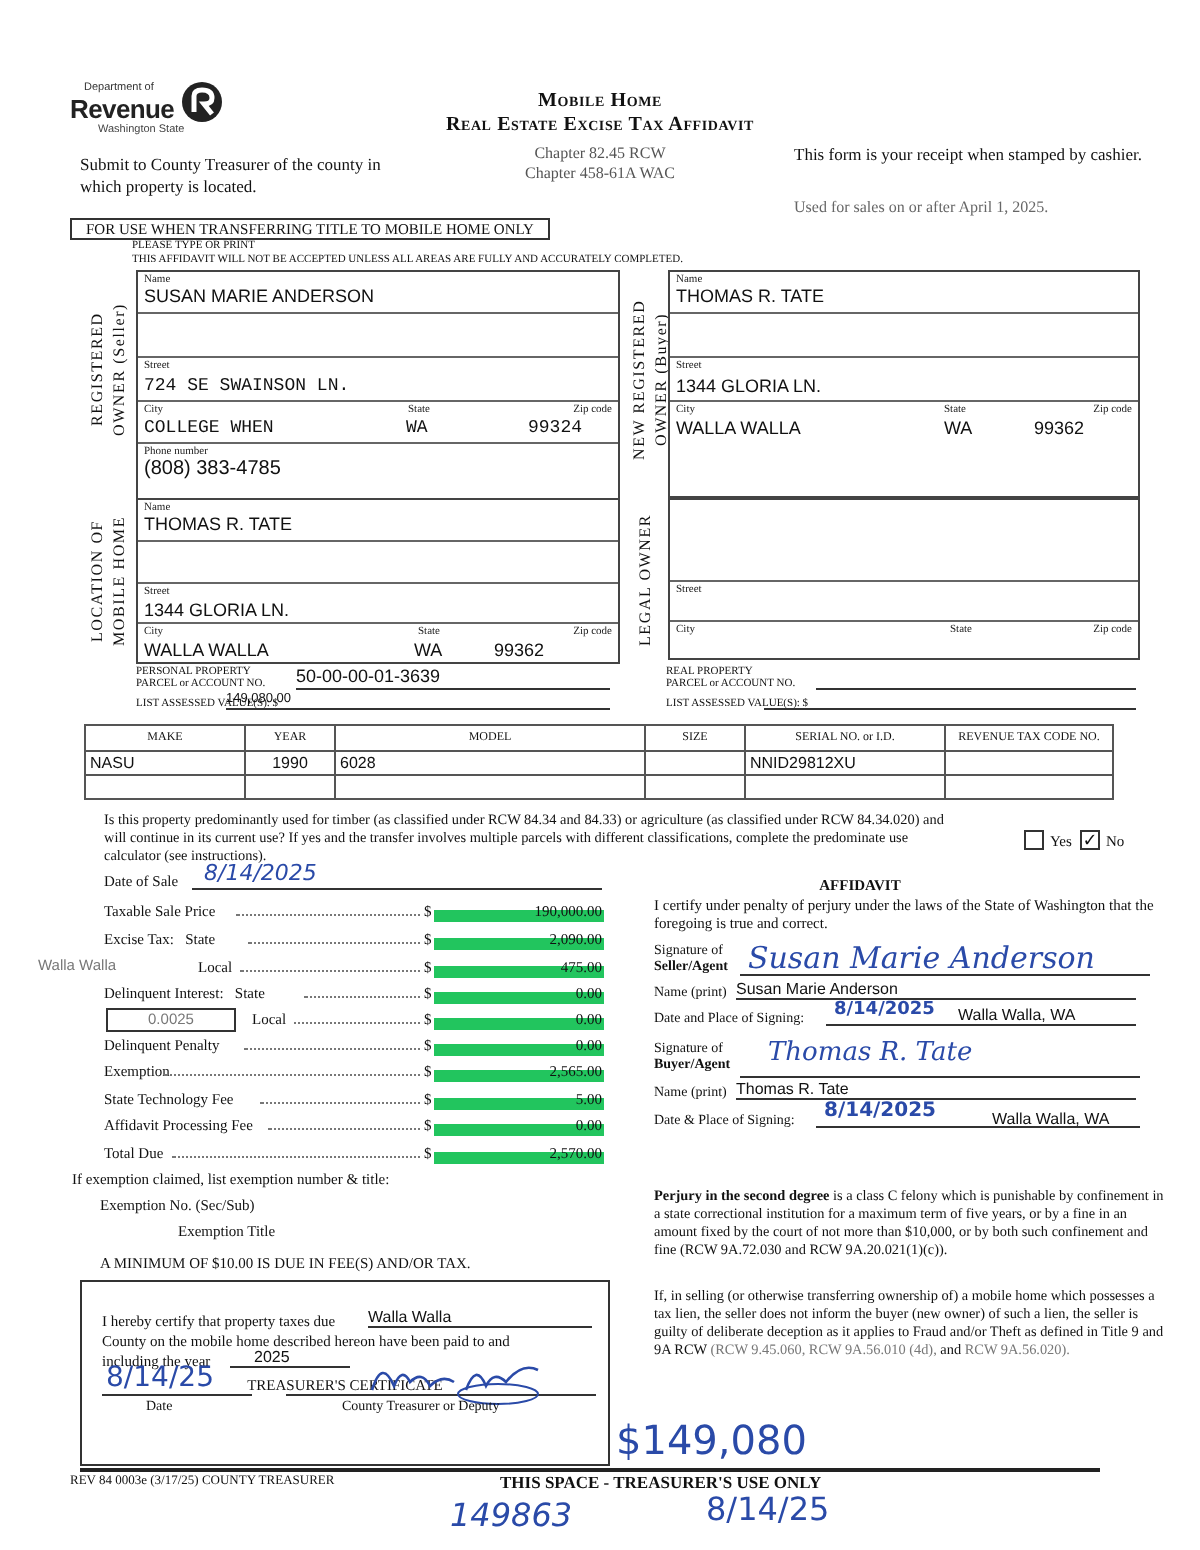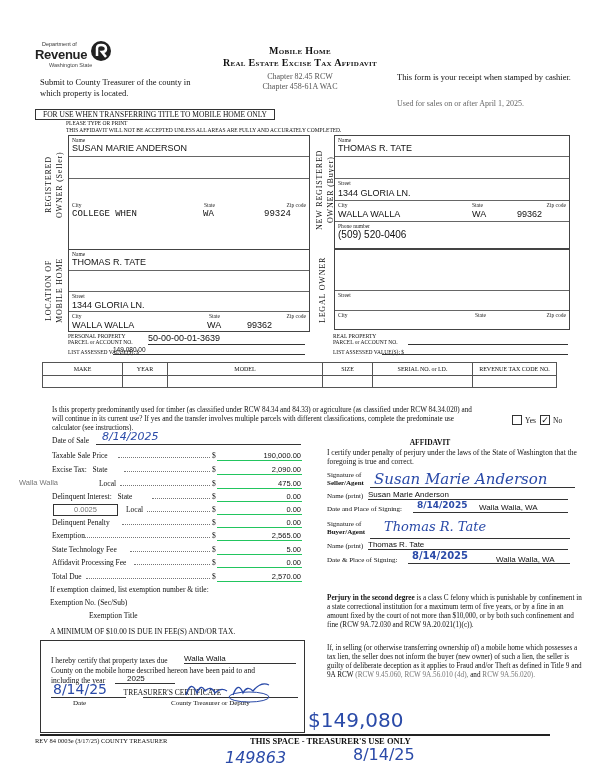--- a/index.html
+++ b/index.html
@@ -47,21 +47,21 @@
 
   .question { left: 52px; top: 406px; width: 420px; font-size: 7.2px; line-height: 9px; }
   .cb { position: absolute; width: 10px; height: 10px; border: 1px solid #333; }
   .cblbl { position: absolute; font-size: 7.5px; }
 
   
   .tl { position: absolute; left: 52px; width: 250px; height: 11px; font-size: 7.5px; }
   .tl .name { position: absolute; left: 0; top: 0; white-space: nowrap; }
   .tl .dots { position: absolute; top: 6px; border-bottom: 1px dotted #777; }
   .tl .dollar { position: absolute; left: 160px; top: 0; }
-  .tl .amt { position: absolute; left: 165px; width: 85px; top: 0; text-align: right; font-family: Liberation Sans, sans-serif; font-size: 7.5px; border-bottom: 1px solid #22c55e; height: 10px; padding-right: 1px; }
+  .tl .amt { position: absolute; left: 165px; width: 85px; top: 0; text-align: right; font-family: Liberation Serif, serif; font-size: 7.5px; border-bottom: 6px solid #22c55e; height: 10px; padding-right: 1px; }
 
   .affidavit-h { left: 300px; width: 260px; top: 438px; text-align: center; font-weight: bold; font-size: 7.5px; }
   .affid-txt { left: 327px; top: 448px; width: 250px; font-size: 7.5px; line-height: 9px; }
   .siglbl { position: absolute; font-size: 7px; line-height: 8px; }
   .sigline { position: absolute; border-bottom: 1px solid #333; }
   .perjury { left: 327px; top: 594px; width: 255px; font-size: 7.2px; line-height: 9px; }
   .tax-lien { left: 327px; top: 644px; width: 255px; font-size: 7.2px; line-height: 9px; }
 
   .treas { left: 40px; top: 640px; width: 265px; height: 93px; border: 1px solid #333; }
   .treas .hd { position: absolute; left: 0; width: 100%; top: 3px; text-align: center; font-size: 7.5px; margin-top: 44px; }
@@ -97,28 +97,36 @@
 <div class="abs" style="left:42px; top:140px; width:28px; height:90px;">
   <div class="vert" style="left:2px; top:0; height:90px; width:12px;">REGISTERED</div>
   <div class="vert" style="left:13px; top:0; height:90px; width:12px;">OWNER (Seller)</div>
 </div>
 <div class="abs box" style="left:68px; top:135px; width:242px; height:115px;">
   <div class="row" style="top:0; height:21px;">
     <span class="lbl">Name</span>
     <span class="val">SUSAN MARIE ANDERSON</span>
   </div>
   <div class="row" style="top:21px; height:22px;"></div>
+  <div class="row" style="top:43px; height:22px;">
+    <span class="lbl">Street</span>
+    <span class="valm" style="top:9px;">724 SE SWAINSON LN.</span>
+  </div>
   <div class="row" style="top:65px; height:21px;">
     <span class="lbl">City</span>
     <span class="valm" style="top:8px;">COLLEGE WHEN</span>
     <span class="lblr" style="left:135px;">State</span>
     <span class="valm" style="left:134px; top:8px;">WA</span>
     <span class="lblr" style="right:3px;">Zip code</span>
     <span class="valm" style="left:195px; top:8px;">99324</span>
   </div>
+  <div class="row" style="top:86px; height:28px;">
+    <span class="lbl">Phone number</span>
+    <span class="val" style="font-size:10px;">(808) 383-4785</span>
+  </div>
 </div>
 
 <div class="abs" style="left:313px; top:140px; width:28px; height:100px;">
   <div class="vert" style="left:2px; top:0; height:100px; width:12px;">NEW REGISTERED</div>
   <div class="vert" style="left:13px; top:0; height:100px; width:12px;">OWNER (Buyer)</div>
 </div>
 <div class="abs box" style="left:334px; top:135px; width:236px; height:115px;">
   <div class="row" style="top:0; height:21px;">
     <span class="lbl">Name</span>
     <span class="val">THOMAS R. TATE</span>
@@ -128,24 +136,20 @@
     <span class="lbl">Street</span>
     <span class="val" style="top:9px;">1344 GLORIA LN.</span>
   </div>
   <div class="row" style="top:65px; height:21px;">
     <span class="lbl">City</span>
     <span class="val" style="top:8px;">WALLA WALLA</span>
     <span class="lblr" style="left:137px;">State</span>
     <span class="val" style="left:137px; top:8px;">WA</span>
     <span class="lblr" style="right:3px;">Zip code</span>
     <span class="val" style="left:182px; top:8px;">99362</span>
-  </div>
-  <div class="row" style="top:86px; height:28px;">
-    <span class="lbl">Phone number</span>
-    <span class="val" style="font-size:10px;">(509) 520-0406</span>
   </div>
 </div>
 
 <div class="abs" style="left:42px; top:250px; width:28px; height:80px;">
   <div class="vert" style="left:2px; top:0; height:80px; width:12px;">LOCATION OF</div>
   <div class="vert" style="left:13px; top:0; height:80px; width:12px;">MOBILE HOME</div>
 </div>
 <div class="abs box" style="left:68px; top:249px; width:242px; height:83px;">
   <div class="row" style="top:0; height:21px;">
     <span class="lbl">Name</span>
@@ -199,20 +203,28 @@
   <tbody>
       <tr>
     <th style="width:80px;">MAKE</th>
     <th style="width:45px;">YEAR</th>
     <th style="width:155px;">MODEL</th>
     <th style="width:50px;">SIZE</th>
     <th style="width:100px;">SERIAL NO. or I.D.</th>
     <th>REVENUE TAX CODE NO.</th>
   </tr>
   <tr>
+    <td>NASU</td>
+    <td class="c">1990</td>
+    <td>6028</td>
+    <td></td>
+    <td>NNID29812XU</td>
+    <td></td>
+  </tr>
+  <tr>
     <td></td>
     <td></td>
     <td></td>
     <td></td>
     <td></td>
     <td></td>
   </tr>
 </tbody>
   </table>
 
@@ -284,21 +296,21 @@
   <span class="dots" style="left:82px; width:76px;"></span>
   <span class="dollar">$</span>
   <span class="amt">0.00</span>
 </div>
 <div class="tl" style="top:572px;">
   <span class="name">Total Due</span>
   <span class="dots" style="left:34px; width:124px;"></span>
   <span class="dollar">$</span>
   <span class="amt">2,570.00</span>
 </div>
-<div class="abs" style="left:50px; top:585px; font-size:7.5px;font-family:Liberation Serif, serif;">If exemption claimed, list exemption number &amp; title:</div>
+<div class="abs" style="left:36px; top:585px; font-size:7.5px;font-family:Liberation Serif, serif;">If exemption claimed, list exemption number &amp; title:</div>
 <div class="abs" style="left:50px; top:598px; font-size:7.5px;">Exemption No. (Sec/Sub)</div>
 <div class="abs" style="left:50px; top:611px; font-size:7.5px;padding-left:39px;">Exemption Title</div>
 <div class="abs" style="left:50px; top:627px; font-size:7.5px;">A MINIMUM OF $10.00 IS DUE IN FEE(S) AND/OR TAX.</div>
 
 <div class="abs affidavit-h">AFFIDAVIT</div>
 <div class="abs affid-txt">I certify under penalty of perjury under the laws of the State of Washington that the foregoing is true and correct.</div>
 
 <div class="siglbl" style="left:327px; top:471px;">
   <div>Signature of</div>
   <div style="font-weight:bold;">Seller/Agent</div>

